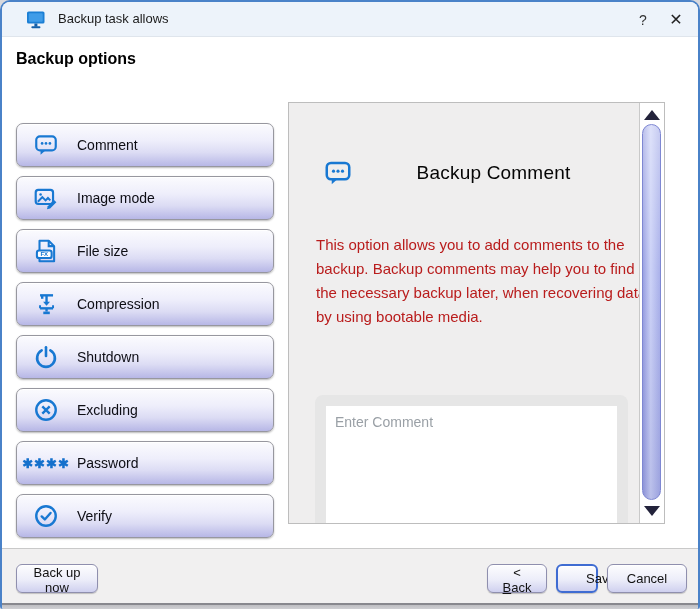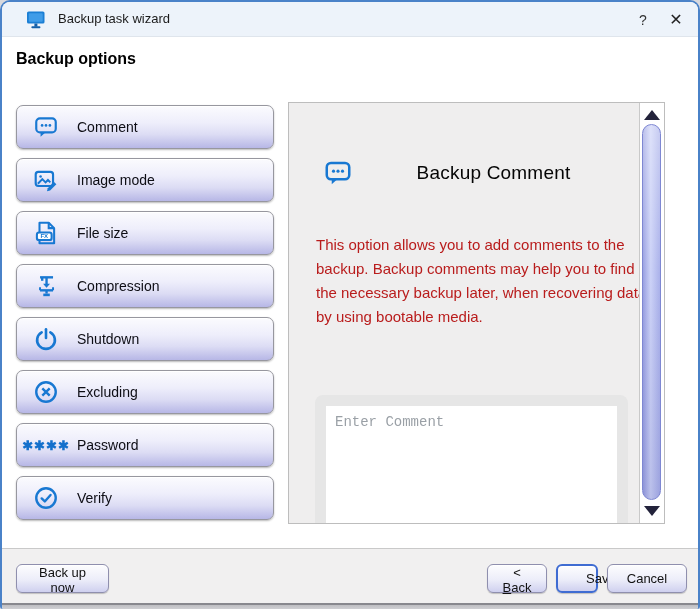--- a/index.html
+++ b/index.html
@@ -23,21 +23,21 @@
   .titlebar-title { position:absolute; left:56px; top:9px; font-size:13px; color:#1b1b1b; }
   .titlebar-help  { position:absolute; right:44px; top:7px; width:22px; height:22px; text-align:center;
                     font-size:14px; color:#333; line-height:22px; cursor:default; }
   .titlebar-close { position:absolute; right:10px; top:7px; width:24px; height:22px; text-align:center;
                     font-size:16px; color:#222; line-height:22px; cursor:default; }
 
   
   .page-heading { position:absolute; left:14px; top:48px; font-size:16px; font-weight:bold; color:#000; }
 
   
-  .sidebar { position:absolute; left:14px; top:103px; width:258px; display:flex; flex-direction:column; gap:9px;text-align:right; }
+  .sidebar { position:absolute; left:14px; top:121px; width:258px; display:flex; flex-direction:column; gap:9px;text-align:right; }
   .side-btn {
     height:44px; width:258px;
     display:flex; align-items:center; gap:16px; padding-left:14px;
     background:linear-gradient(180deg,#fbfbfe 0%,#eeeefb 40%,#dcdcf4 68%,#b7b7e6 100%);
     border:1px solid #97979f; border-radius:7px;
     box-shadow:0 1px 2px rgba(0,0,0,.28), inset 0 1px 0 #ffffff;
     cursor:pointer;
   }
   .side-btn .ic { width:30px; height:30px; display:flex; align-items:center; justify-content:center; }
   .side-btn .lbl { font-size:14px; color:#0d0d14; }
@@ -56,21 +56,21 @@
   .panel-desc { position:absolute; left:27px; top:130px; width:334px;
                 font-size:15px; line-height:24px; color:#b91c1c; }
 
   .comment-frame {
     position:absolute; left:26px; top:292px; width:313px; height:140px;
     background:#e6e6e6; border-radius:8px 8px 0 0;
   }
   .comment-input {
     position:absolute; left:11px; top:11px; width:291px; height:129px;
     background:#ffffff; border:none; outline:none; resize:none;
-    font-family:Liberation Mono, monospace; font-size:14px; color:#333; padding:8px 9px;
+    font-family:Liberation Sans, sans-serif; font-size:14px; color:#333; padding:8px 9px;
   }
   .comment-input::placeholder { color:#9aa0a6; }
 
   
   .vscroll { position:absolute; top:0; right:0; bottom:0; width:25px;
              background:#ffffff; border-left:1px solid #c9c9c9; }
   .arrow-up, .arrow-down { position:absolute; left:50%; transform:translateX(-50%);
              width:0; height:0; cursor:pointer; }
   .arrow-up   { top:7px;    border-left:8px solid transparent; border-right:8px solid transparent; border-bottom:10px solid #23233b; }
   .arrow-down { bottom:7px; border-left:8px solid transparent; border-right:8px solid transparent; border-top:10px solid #23233b; }
@@ -89,21 +89,21 @@
   .bottom-strip { position:absolute; left:0; right:0; bottom:0; height:6px;
             background:linear-gradient(180deg,#88888e 0%,#88888e 40%,#c0c0c4 41%,#cfcfd3 100%); }
   .foot-btn {
     height:29px; padding:0 10px;
     background:linear-gradient(180deg,#fdfdfe 0%,#ecedf9 55%,#cfd0ef 100%);
     border:1px solid #8f8fae; border-radius:6px;
     font-family:"Liberation Sans", sans-serif; font-size:13px; color:#111;
     box-shadow:0 1px 1px rgba(0,0,0,.2), inset 0 1px 0 #fff;
     cursor:pointer;
   }
-  .btn-backup-now { position:absolute; left:14px; top:15px; width:93px; }
+  .btn-backup-now { position:absolute; left:14px; top:15px; width:82px; }
   .footer-right { position:absolute; right:11px; top:15px; display:flex; gap:9px; }
   .btn-back { width:60px; }
   .btn-save { width:36px; border:2px solid #3f6cd2;padding-left:28px; }
   .btn-cancel { width:80px; }
   .u { text-decoration:underline; }
 
   svg { display:block; }
 </style>
 </head>
 <body>
@@ -112,21 +112,21 @@
 
   <div class="titlebar">
     <span class="titlebar-icon">
       <svg width="21" height="21" viewBox="0 0 21 21">
         <rect x="1" y="2.5" width="17.5" height="12" rx="1.6" fill="#1b7fd4"></rect>
         <rect x="2.8" y="4.2" width="13.9" height="8.6" rx="0.8" fill="#3f9ce8"></rect>
         <rect x="8.4" y="14.5" width="3" height="3.2" fill="#135fa8"></rect>
         <rect x="5.4" y="17.2" width="9" height="2" rx="0.8" fill="#135fa8"></rect>
       </svg>
     </span>
-    <span class="titlebar-title">Backup task wizard</span>
+    <span class="titlebar-title">Backup task allows</span>
     <span class="titlebar-help">?</span>
     <span class="titlebar-close">✕</span>
   </div>
 
   <div class="page-heading">Backup options</div>
 
   <div class="sidebar">
 
     <div class="side-btn">
       <span class="ic">

